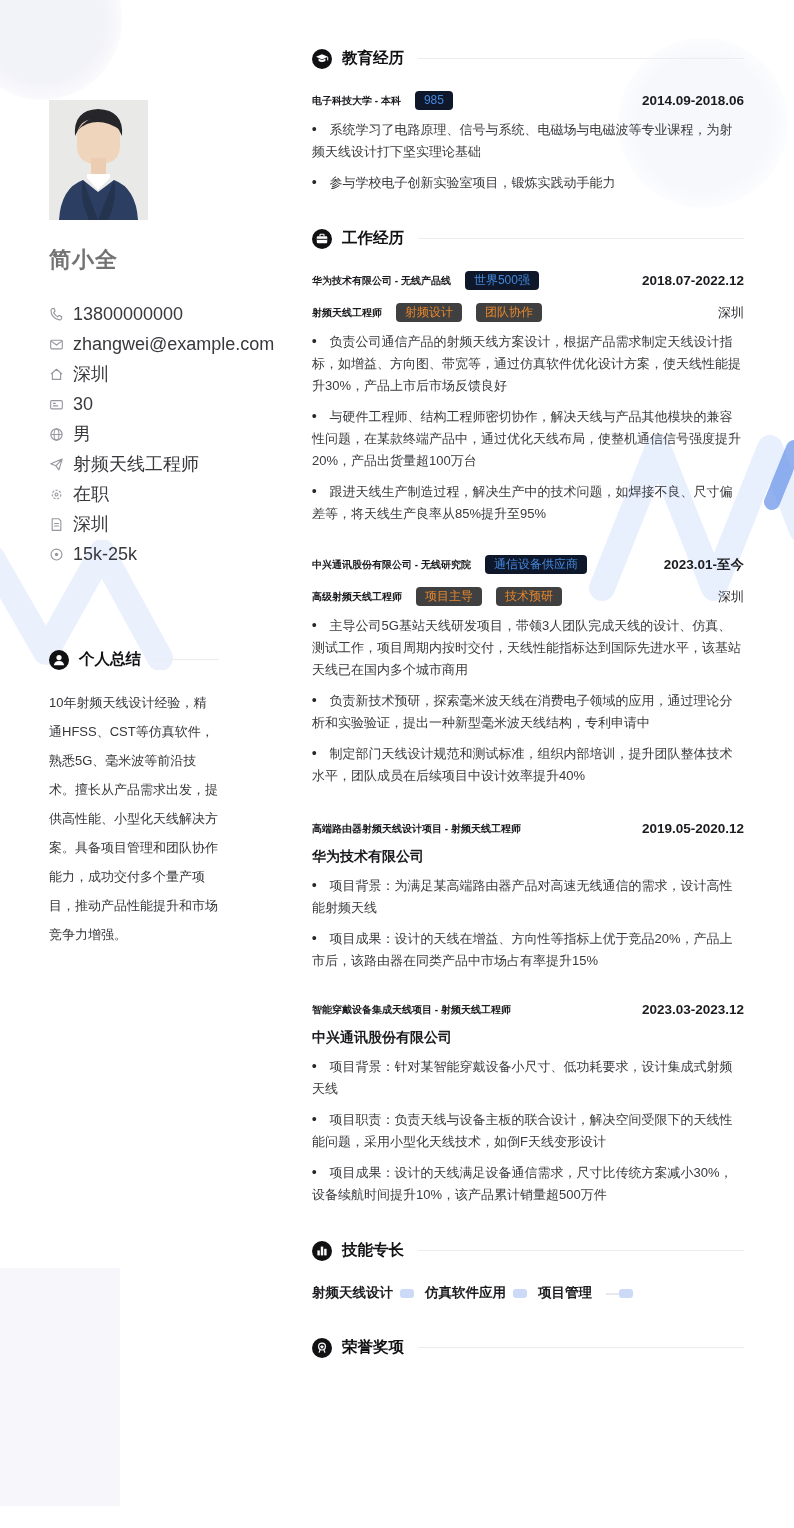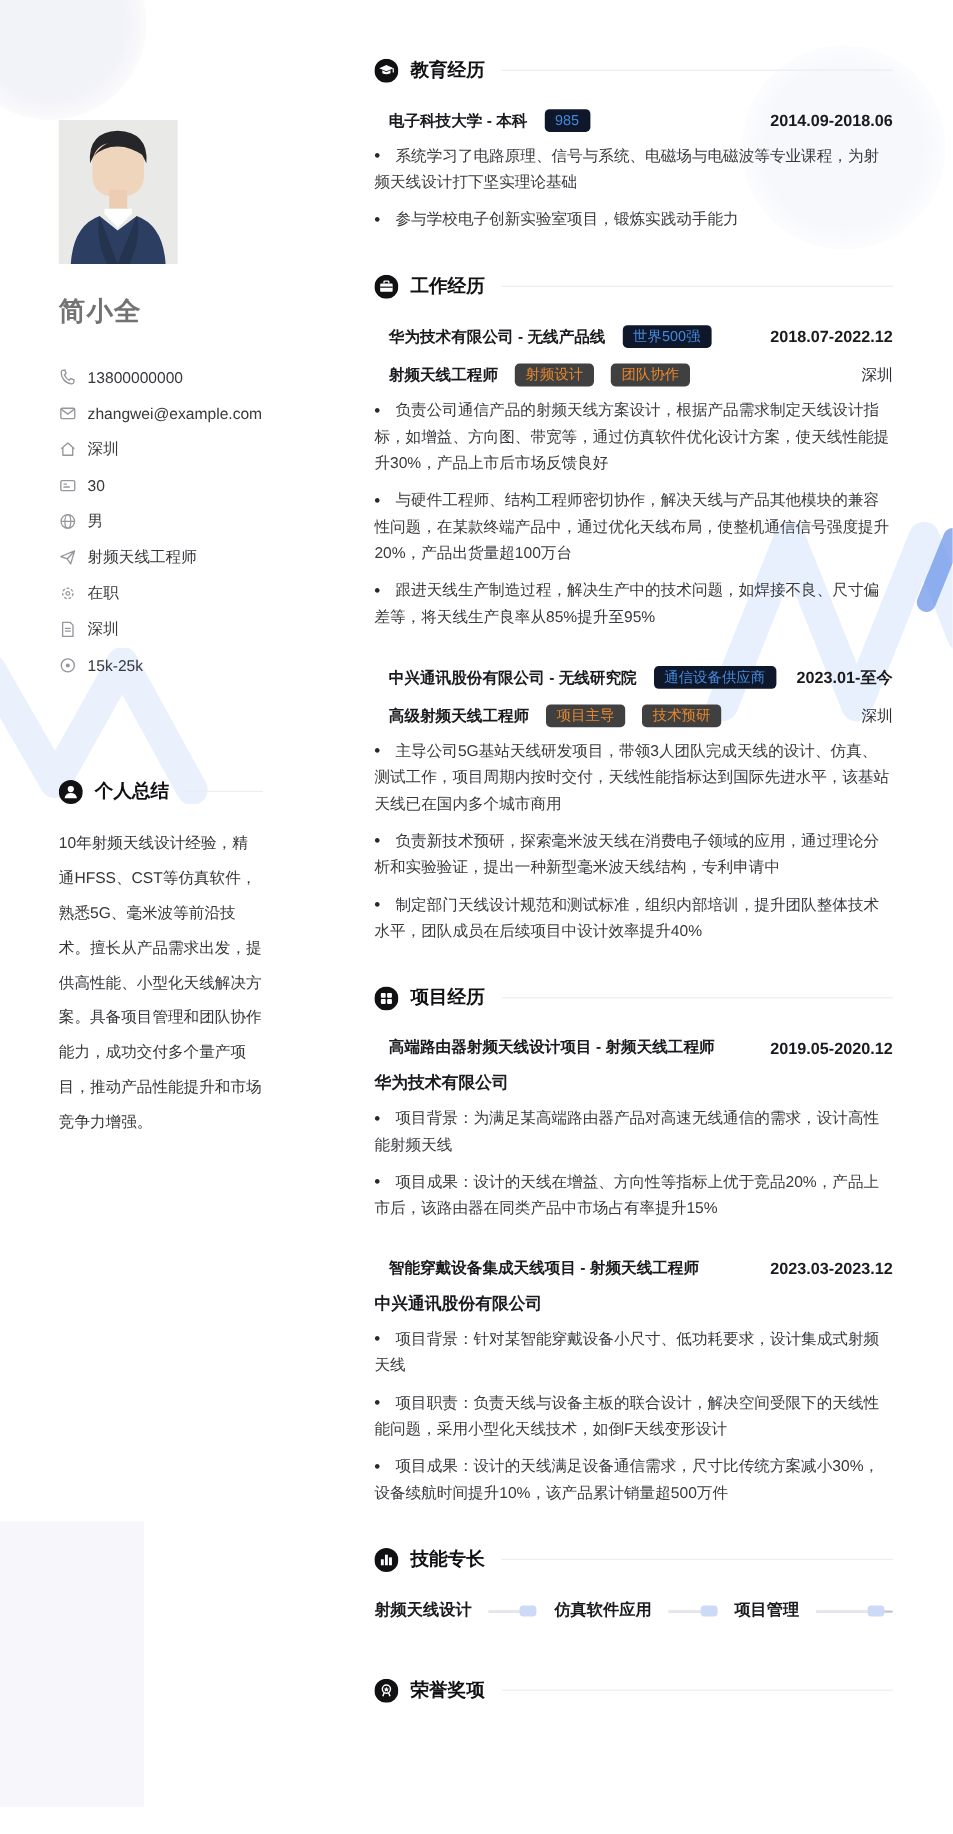--- a/index.html
+++ b/index.html
@@ -20,53 +20,53 @@
   
   .sidebar { position:absolute; left:49px; top:100px; width:170px; z-index:1; }
   .main { position:absolute; left:312px; top:48px; width:432px; z-index:1; }
 
   
   .photo { width:99px; height:120px; overflow:hidden; background:#e9e9e7; }
   .person-name { margin-top:25px; font-size:22px; font-weight:bold; color:#737373; letter-spacing:1px; }
   .contact-list { margin-top:24px; }
   .contact-item { display:flex; align-items:center; height:30px; }
   .contact-item .c-icon { width:15px; height:15px; flex:0 0 15px; margin-right:9px; color:#96969e; }
-  .contact-item .c-text { font-size:13px; color:#38383d; }
+  .contact-item .c-text { font-size:18px; color:#38383d; }
 
   .side-section-header { display:flex; align-items:center; margin-top:80px; }
   .summary-text { margin-top:18px; font-size:13px; line-height:29px; color:#36363a; }
 
   
   .sec-header { display:flex; align-items:center; }
   .sec-badge { width:20px; height:20px; flex:0 0 20px; }
   .sec-title { font-size:15.5px; font-weight:bold; color:#111114; margin-left:10px; white-space:nowrap; }
   .sec-rule { flex:1; height:1px; background:#ededf0; margin-left:14px; }
 
   
   .entry-row { display:flex; align-items:center; }
   .entry-row .grow { flex:1; }
-  .e-title { font-size:13px; font-weight:bold; color:#1b1b1f;margin-left:12px; }
+  .e-title { font-size:10px; font-weight:bold; color:#1b1b1f; }
   .e-date { font-size:13.5px; font-weight:bold; color:#1b1b1f; }
   .e-loc { font-size:13px; color:#2c2c31; }
   .chip { display:inline-block; font-size:12px; line-height:19px; padding:0 9px; border-radius:4px; margin-left:14px; white-space:nowrap; }
   .chip-blue { background:#0f172a; color:#4489dd; }
   .chip-orange { background:#404040; color:#e8872b; }
 
   .bullet { font-size:13px; line-height:22px; color:#3a3a3e; margin-top:9px; }
   .bullet .dot { display:inline-block; margin-right:13px; transform:scale(1.1); color:#28282c; }
 
   .edu-major, .proj-company { font-size:14px; font-weight:bold; color:#1b1b1f; margin-top:12px; }
 
   .gap-entry { margin-top:30px; }
   .gap-section { margin-top:34px; }
   .gap-after-header { margin-top:22px; }
   .gap-row2 { margin-top:13px; }
 
   
-  .skills-grid { display:grid; grid-template-columns:1fr 1fr 1fr; column-gap:18px; row-gap:12px; margin-top:22px; }
+  .skills-grid { display:grid; grid-template-columns:1fr 1fr 1fr 1fr; column-gap:18px; row-gap:12px; margin-top:22px; }
   .skill { display:flex; align-items:center; height:20px; }
   .skill-label { font-size:13.5px; font-weight:bold; color:#1b1b1f; margin-right:14px; white-space:nowrap; }
   .sk-track { position:relative; flex:1; height:10px; }
   .sk-line { position:absolute; top:4.5px; left:0; right:0; height:2px; background:#c2c6d1; border-radius:1px; }
   .sk-fill { position:absolute; top:4.5px; left:0; height:2px; background:#e8e9ef; border-radius:1px; }
   .sk-thumb { position:absolute; top:0.5px; width:14px; height:9px; background:#ccdaf8; border-radius:3px; }
 </style>
 </head>
 <body>
 
@@ -245,31 +245,20 @@
           <span class="grow"></span>
           <span class="e-loc">深圳</span>
         </div>
         <p class="bullet"><span class="dot">•</span><span>主导公司5G基站天线研发项目，带领3人团队完成天线的设计、仿真、测试工作，项目周期内按时交付，天线性能指标达到国际先进水平，该基站天线已在国内多个城市商用</span></p>
         <p class="bullet"><span class="dot">•</span><span>负责新技术预研，探索毫米波天线在消费电子领域的应用，通过理论分析和实验验证，提出一种新型毫米波天线结构，专利申请中</span></p>
         <p class="bullet"><span class="dot">•</span><span>制定部门天线设计规范和测试标准，组织内部培训，提升团队整体技术水平，团队成员在后续项目中设计效率提升40%</span></p>
       </div>
     </section>
 
     <section class="gap-section">
-      <div class="sec-header">
-        <svg class="sec-badge" viewBox="0 0 20 20">
-            <circle cx="10" cy="10" r="10" fill="#111114"></circle>
-            <rect x="5.4" y="5.4" width="4" height="4" rx="0.8" fill="#fff"></rect>
-            <rect x="10.6" y="5.4" width="4" height="4" rx="0.8" fill="#fff"></rect>
-            <rect x="5.4" y="10.6" width="4" height="4" rx="0.8" fill="#fff"></rect>
-            <rect x="10.6" y="10.6" width="4" height="4" rx="0.8" fill="#fff"></rect>
-          </svg>
-        <span class="sec-title">项目经历</span>
-        <span class="sec-rule"></span>
-      </div>
 
       <div>
         <div class="entry-row gap-after-header">
           <span class="e-title">高端路由器射频天线设计项目 - 射频天线工程师</span>
           <span class="grow"></span>
           <span class="e-date">2019.05-2020.12</span>
         </div>
         <div class="proj-company">华为技术有限公司</div>
         <p class="bullet"><span class="dot">•</span><span>项目背景：为满足某高端路由器产品对高速无线通信的需求，设计高性能射频天线</span></p>
         <p class="bullet"><span class="dot">•</span><span>项目成果：设计的天线在增益、方向性等指标上优于竞品20%，产品上市后，该路由器在同类产品中市场占有率提升15%</span></p>

